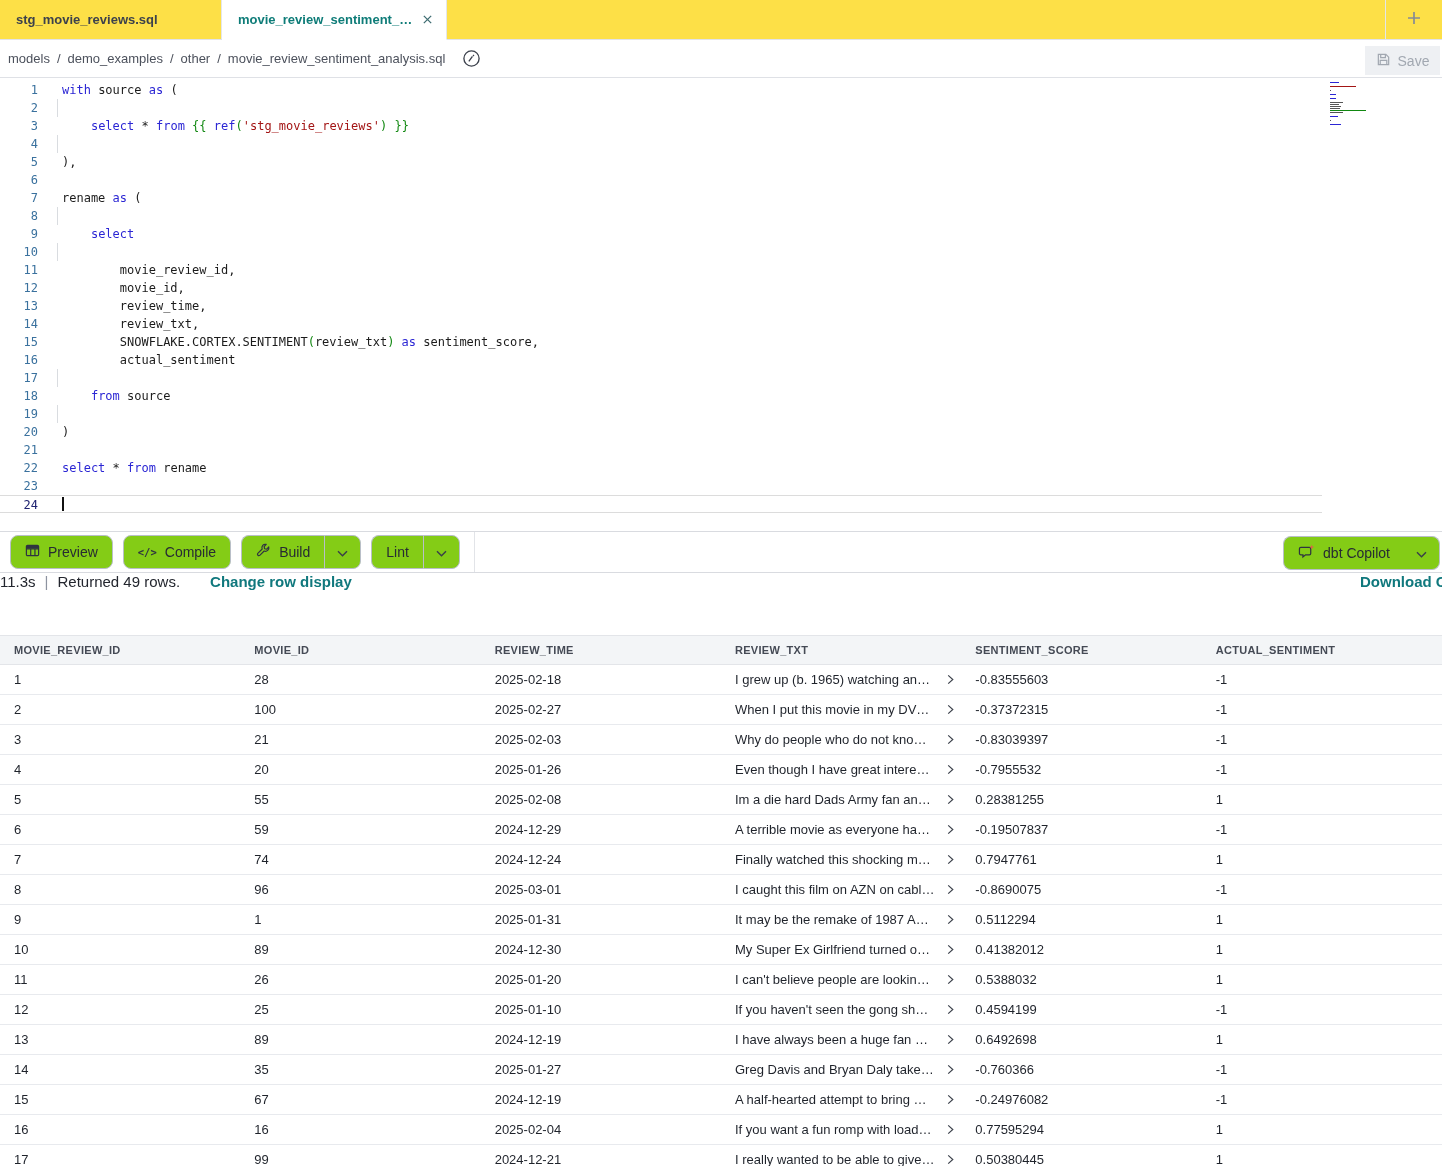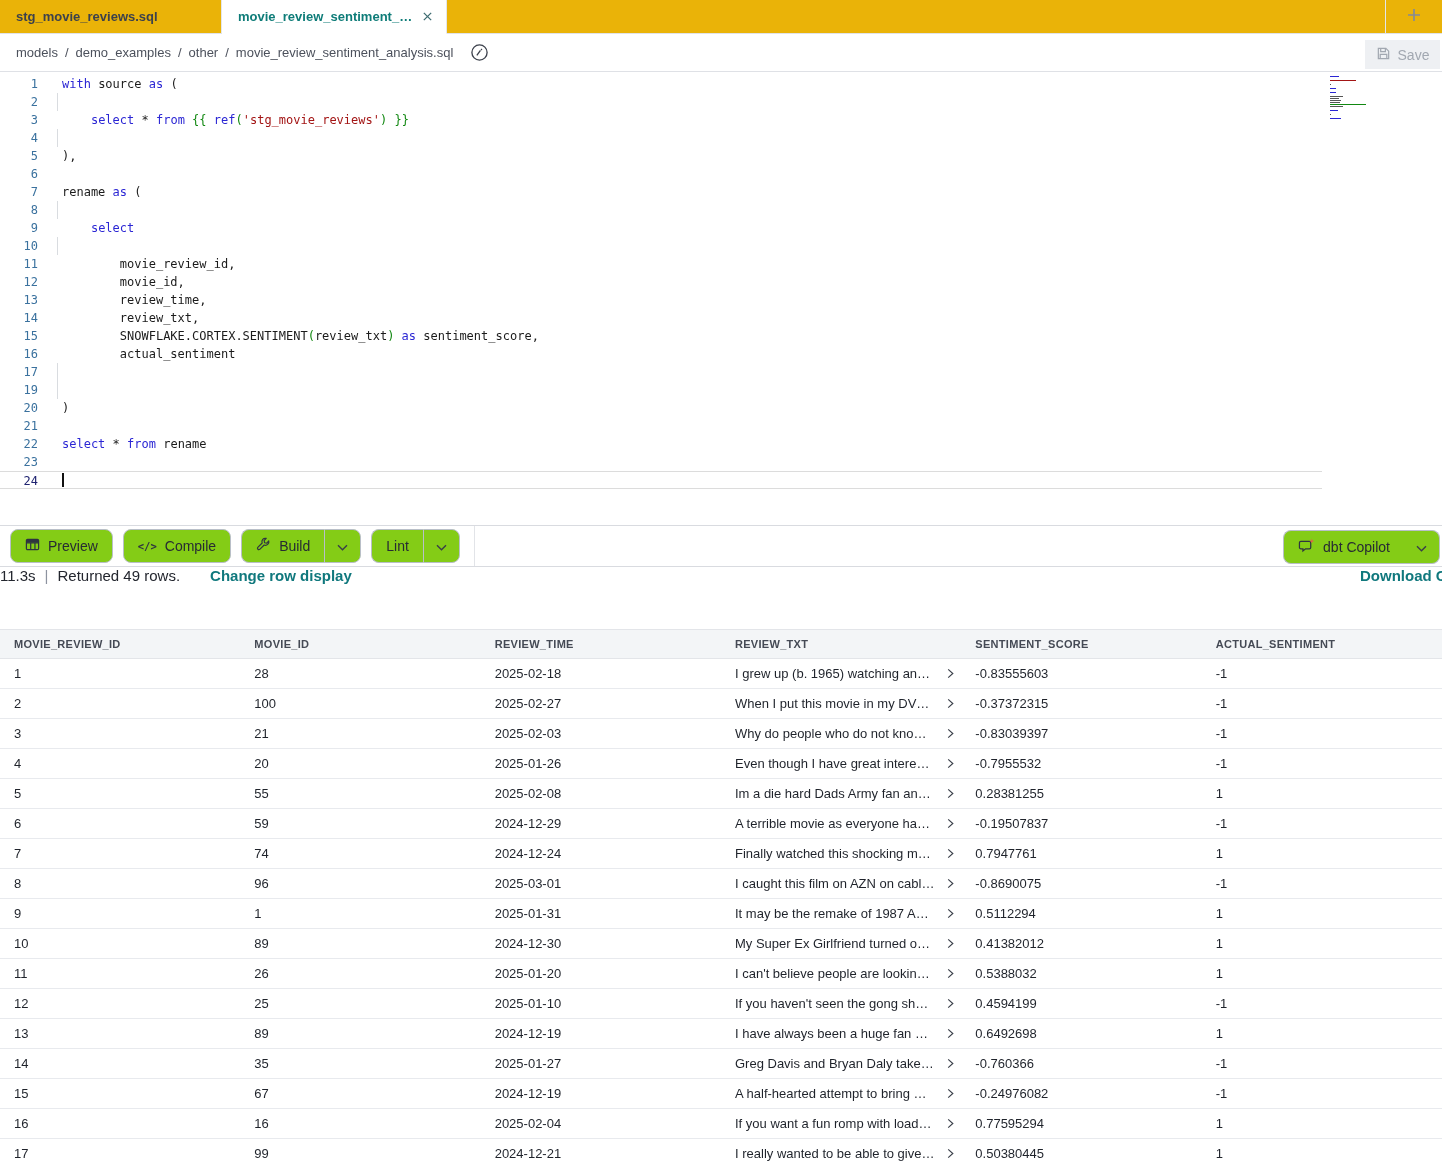--- a/index.html
+++ b/index.html
@@ -1,32 +1,32 @@
 <!DOCTYPE html>
 <html><head>
 <meta charset="utf-8">
 <style>
   * { margin:0; padding:0; box-sizing:border-box; }
   html,body { width:1442px; height:1166px; overflow:hidden; background:#fff;
     font-family:"Liberation Sans", sans-serif; color:#23262e; }
 
   
-  .tabbar { height:34px; background:#eab308; display:flex; align-items:stretch;
+  .tabbar { height:40px; background:#fde047; display:flex; align-items:stretch;
     border-bottom:1px solid #e1e3e8; }
   .tab { width:222px; display:flex; align-items:center; padding:0 16px;
     font-size:13px; font-weight:700; color:#3c414c; border-right:1px solid #e4e6ea; cursor:default; }
   .tab.active { width:225px; background:#fff; color:#0e7c78;
     justify-content:space-between; margin-bottom:-1px; border-bottom:1px solid #fff; }
   .tab .close { display:flex; align-items:center; margin-left:10px; }
   .tabbar-spacer { flex:1; }
   .newtab { width:57px; display:flex; align-items:center; justify-content:center;
     border-left:1px solid #e4e6ea; }
 
   
-  .crumbrow { height:38px; display:flex; align-items:center; padding-left:16px;
+  .crumbrow { height:38px; display:flex; align-items:center; padding-left:8px;
     border-bottom:1px solid #dfe1e6; position:relative; background:#fff; }
   .crumbs { display:flex; align-items:center; gap:7px; font-size:13px; color:#4c515c; }
   .crumb-badge { margin-left:10px; display:flex; align-items:center; }
   .save-btn { position:absolute; right:2px; top:6px; height:29px; width:75px;
     background:#eef0f3; border:none; border-radius:0; color:#a2a8b1; font-size:14px;
     display:flex; align-items:center; justify-content:center; gap:7px;
     font-family:"Liberation Sans",sans-serif; }
 
   
   .editor { height:453px; position:relative; padding-top:3px; background:#fff;
@@ -201,20 +201,24 @@
         <span class="gutter">15</span>
         <span class="code"><span class="tok-pl">        SNOWFLAKE.CORTEX.SENTIMENT</span><span class="tok-br">(</span><span class="tok-pl">review_txt</span><span class="tok-br">)</span><span class="tok-pl"> </span><span class="tok-kw">as</span><span class="tok-pl"> sentiment_score,</span></span>
       </div>
       <div class="code-line">
         <span class="gutter">16</span>
         <span class="code"><span class="tok-pl">        actual_sentiment</span></span>
       </div>
       <div class="code-line guide">
         <span class="gutter">17</span>
         <span class="code"></span>
+      </div>
+      <div class="code-line">
+        <span class="gutter">18</span>
+        <span class="code"><span class="tok-pl">    </span><span class="tok-kw">from</span><span class="tok-pl"> source</span></span>
       </div>
       <div class="code-line guide">
         <span class="gutter">19</span>
         <span class="code"></span>
       </div>
       <div class="code-line">
         <span class="gutter">20</span>
         <span class="code"><span class="tok-pl">)</span></span>
       </div>
       <div class="code-line">

